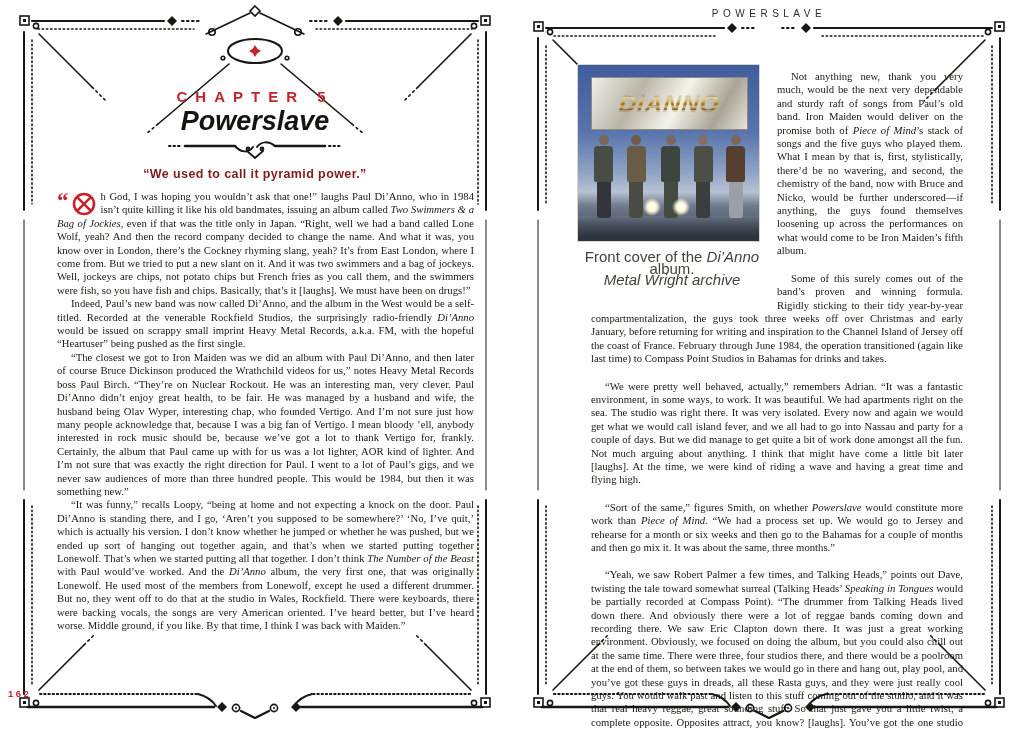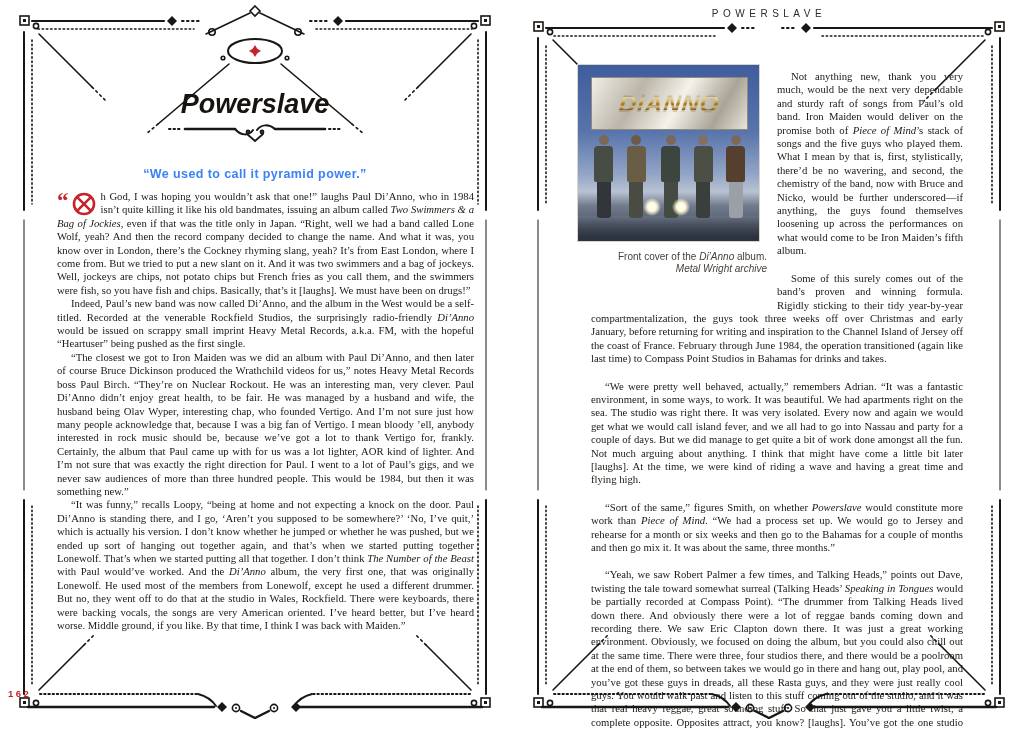--- a/index.html
+++ b/index.html
@@ -10,21 +10,21 @@
   .page-right{left:522px;}
   .frame{position:absolute;inset:0;width:100%;height:100%;}
 
   
   .chapter-head{position:absolute;top:84px;left:0;right:0;text-align:center;}
   .chapter-label{color:#c6242b;font-family:"Liberation Sans",sans-serif;font-weight:700;
                  font-size:15px;letter-spacing:8px;}
   .chapter-title{font-family:"Liberation Sans",sans-serif;font-style:italic;font-weight:700;
                  font-size:27px;margin-top:1px;color:#17130f;}
   .divider{display:block;margin:2px auto 0 auto;}
-  .pull-quote{position:absolute;top:163px;left:0;right:0;text-align:center;color:#3b82f6;
+  .pull-quote{position:absolute;top:163px;left:0;right:0;text-align:center;color:#7f1d1d;
               font-family:"Liberation Sans",sans-serif;font-weight:700;font-size:12.5px;letter-spacing:.4px;}
 
   
   .body-text{position:absolute;top:186px;left:49px;width:417px;font-size:10.7px;
              line-height:13.4px;text-align:justify;}
   .body-text p{margin:0;text-indent:14px;}
   .body-text p.no-indent{text-indent:0;}
   .body-text i{font-style:italic;}
   .open-quote{float:left;color:#c6242b;font-size:23px;line-height:20px;margin:1px 2px 0 0;
               font-weight:700;text-indent:0;}
@@ -51,22 +51,22 @@
         text-shadow:0 0 1px rgba(120,80,10,.25);}
   .band-row{position:absolute;left:0;right:0;bottom:13%;height:52%;}
   .figure{position:absolute;bottom:0;width:26px;text-align:center;}
   .figure .head{width:10px;height:10px;border-radius:50%;margin:0 auto 1px auto;background:#7b685a;}
   .figure .torso{width:19px;height:36px;margin:0 auto;border-radius:4px 4px 2px 2px;}
   .figure .legs{width:14px;height:36px;margin:0 auto;border-radius:0 0 3px 3px;}
   .light{position:absolute;bottom:14%;width:18px;height:18px;border-radius:50%;
          background:radial-gradient(circle,#ffffff 0%,#fff9d9 35%,rgba(255,255,255,0) 72%);}
   .cover-ground{position:absolute;left:0;right:0;bottom:0;height:14%;
         background:linear-gradient(#77819355 0%,#2d333e 85%);}
-  .photo-caption{margin-top:9px;font-family:"Liberation Sans",sans-serif;font-size:10px;
-        line-height:11.5px;color:#46403a;text-align:right;}
+  .photo-caption{margin-top:9px;font-family:"Liberation Sans",sans-serif;font-size:15px;
+        line-height:11.5px;color:#46403a;text-align:center;}
   .photo-caption .cap2{font-style:italic;}
   .photo-caption i{font-style:italic;}
 
   .page-number{position:absolute;top:684px;left:0;right:0;text-align:left;color:#c6242b;
         font-family:"Liberation Sans",sans-serif;font-size:9.5px;letter-spacing:2.5px;font-weight:700;}
 </style>
 </head>
 <body>
 
 <div class="spread">
@@ -142,20 +142,21 @@
       <circle cx="228" cy="704" r="1" fill="#191613" stroke="none"></circle>
         <circle cx="266" cy="704" r="1" fill="#191613" stroke="none"></circle>
       <path d="M233 707 L247 714 L261 707" stroke-width="2.4"></path>
       <path d="M20 703 H206" stroke-width="2.4"></path>
       <path d="M214 698 l5 5 -5 5 -5 -5 z" fill="#191613" stroke="none"></path>
       <path d="M288 698 l-5 5 5 5 5 -5 z" fill="#191613" stroke="none"></path>
       <path d="M288 703 H474" stroke-width="2.4"></path>
     </svg>
 
     <div class="chapter-head">
+      <div class="chapter-label">CHAPTER 5</div>
       <div class="chapter-title">Powerslave</div>
       <svg class="divider" width="180" height="22" viewBox="0 0 180 22" fill="none" stroke="#191613" stroke-width="2" stroke-linecap="round">
         <path d="M4 7 h12" stroke-dasharray="1.5 3"></path>
         <path d="M20 7 H70" stroke-width="2.6"></path>
         <path d="M70 7 c6 7 14 7 18 1"></path>
         <circle cx="83" cy="10" r="1.4"></circle>
         <path d="M92 8 c4 -6 12 -6 18 -1"></path>
         <circle cx="97" cy="10" r="1.4"></circle>
         <path d="M110 7 H160" stroke-width="2.6"></path>
         <path d="M164 7 h12" stroke-dasharray="1.5 3"></path>

